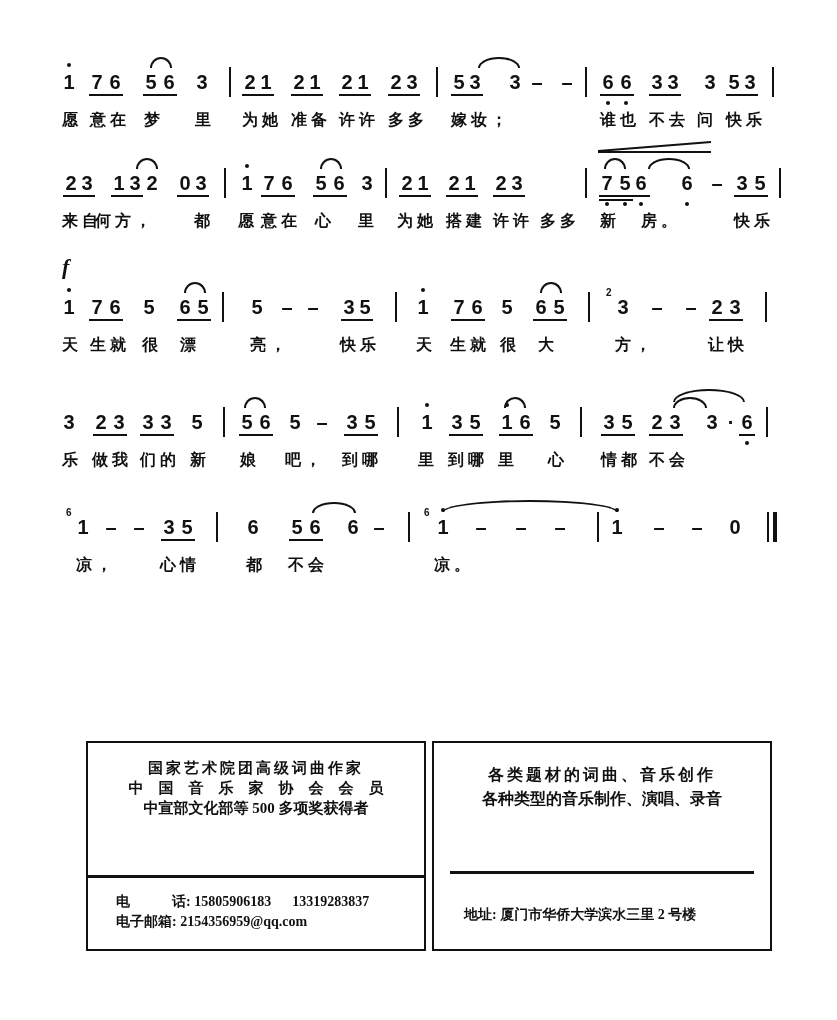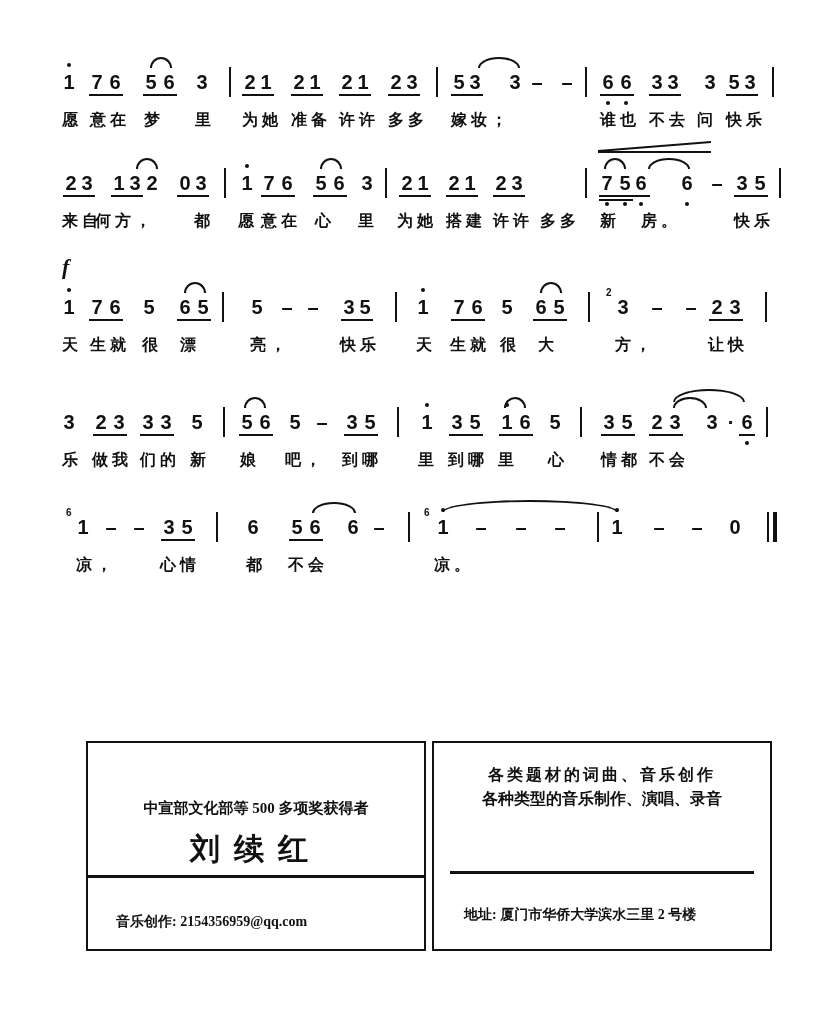--- a/index.html
+++ b/index.html
@@ -344,25 +344,32 @@
       <span class="ly" style="left:76px">凉，</span>
       <span class="ly" style="left:160px">心情</span>
       <span class="ly" style="left:246px">都</span>
       <span class="ly" style="left:288px">不会</span>
       <span class="ly" style="left:434px">凉。</span>
     </div>
   </div>
 
   <div class="card" style="left:86px;top:741px;width:336px;height:206px;">
     <div class="top" style="height:132px;">
+      <div class="line" style="top:16px;letter-spacing:3px">国家艺术院团高级词曲作家</div>
+      <div class="line" style="top:36px">中　国　音　乐　家　协　会　会　员</div>
       <div class="line" style="top:56px">中宣部文化部等 500 多项奖获得者</div>
-      <div class="sig" style="top:86px">刘续红</div>
+    </div>
+    <div class="contact" style="left:28px;top:150px">
+      <span>电　　　话:</span>
+      <span>15805906183</span>
+      <span style="display:inline-block;width:14px"></span>
+      <span>13319283837</span>
     </div>
     <div class="contact" style="left:28px;top:170px">
-      <span>音乐创作:</span>
+      <span>电子邮箱:</span>
       <span>2154356959@qq.com</span>
     </div>
   </div>
 
   <div class="card" style="left:432px;top:741px;width:336px;height:206px;">
     <div class="top" style="height:130px;border-bottom:none;">
       <div class="line" style="top:22px;letter-spacing:3px;font-size:16px">各类题材的词曲、音乐创作</div>
       <div class="line" style="top:46px;font-size:16px">各种类型的音乐制作、演唱、录音</div>
     </div>
     <div style="position:absolute;left:16px;right:16px;top:128px;height:3px;background:#111"></div>

